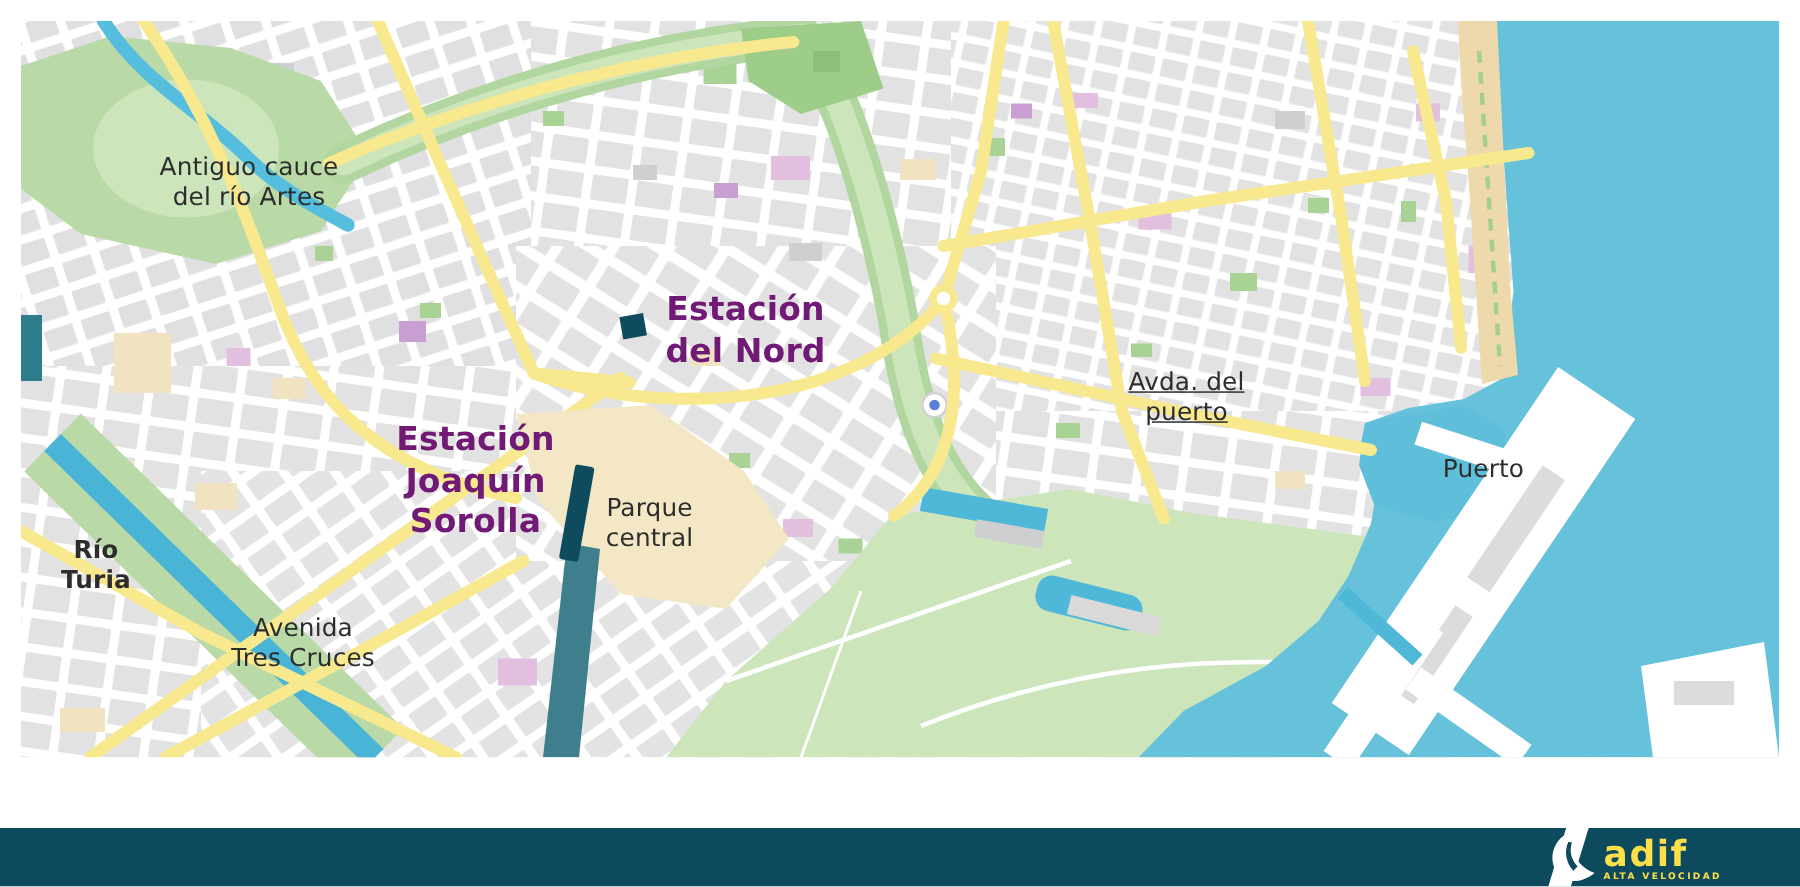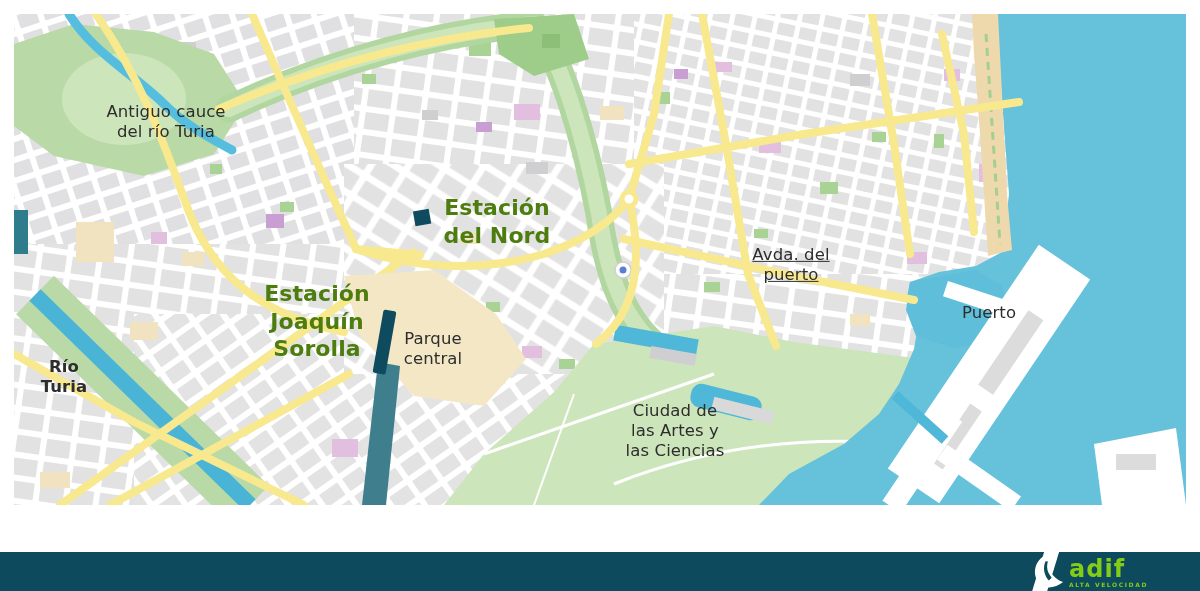--- a/index.html
+++ b/index.html
@@ -8,30 +8,30 @@
     font-family:"DejaVu Sans","Liberation Sans",sans-serif;overflow:hidden;
   }
   .map-frame{position:absolute;left:14px;top:14px;width:1172px;height:491px;overflow:hidden;background:#fff;}
   .map-frame svg{position:absolute;left:0;top:0;}
   .labels{position:absolute;left:14px;top:14px;width:1172px;height:491px;pointer-events:none;}
   .map-label{
     position:absolute;transform:translate(-50%,-50%);
     white-space:pre-line;text-align:center;color:#2d2d2d;
     font-size:16.5px;line-height:1.22;letter-spacing:0.1px;
   }
-  .map-label.bold{font-weight:700;font-size:22px;color:#4d7c0f;line-height:1.25;}
+  .map-label.bold{font-weight:700;font-size:22px;color:#701a75;line-height:1.25;}
   .footer-bar{
     position:absolute;left:0;top:552px;width:1200px;height:39px;background:#0d4a5e;
   }
   .footer-slash{
     position:absolute;left:1038px;top:-4px;width:15px;height:48px;background:#ffffff;
     transform:skewX(-17deg);
   }
   .brand-block{
-    position:absolute;right:52px;top:3px;display:flex;align-items:center;gap:5px;color:#84cc16;
+    position:absolute;right:52px;top:3px;display:flex;align-items:center;gap:5px;color:#fde047;
   }
   .brand-text{display:flex;flex-direction:column;line-height:1;}
   .brand-name{font-weight:700;font-size:24px;letter-spacing:1px;}
   .brand-tagline{font-size:6px;letter-spacing:1.6px;margin-top:1px;font-weight:700;}
 </style>
 </head>
 <body>
 
 <div class="map-frame">
 <svg width="1172" height="491" viewBox="0 0 1172 491">
@@ -185,36 +185,35 @@
     <path d="M330,262 L420,256 L482,300 L512,345 L470,392 L400,382 L345,320 Z" fill="#f3e7c6"></path>
     <polygon points="364,348 386,352 372,491 348,491" fill="#3f7e8d"></polygon>
     <rect x="364" y="296" width="13" height="64" rx="2" fill="#0e4b5e" transform="rotate(10 370 328)"></rect>
     <rect x="400" y="196" width="16" height="15" fill="#0e4b5e" transform="rotate(-10 408 203)"></rect>
   </g>
 </svg>
 </div>
 
 <div class="labels">
     <div class="map-label" style="left: 152px; top: 108px;">Antiguo cauce
-del río Turia</div>
+del río Artes</div>
     <div class="map-label bold" style="left: 483px; top: 207px;">Estación
 del Nord</div>
     <div class="map-label bold" style="left: 303px; top: 307px;">Estación
 Joaquín
 Sorolla</div>
     <div class="map-label" style="left: 419px; top: 335px;">Parque
 central</div>
     <div class="map-label" style="left: 777px; top: 251px; text-decoration: underline;">Avda. del
 puerto</div>
     <div class="map-label" style="left: 975px; top: 299px;">Puerto</div>
     <div class="map-label" style="left: 50px; top: 363px; font-weight: bold;">Río
 Turia</div>
-    <div class="map-label" style="left: 661px; top: 417px;">Ciudad de
-las Artes y
-las Ciencias</div>
+    <div class="map-label" style="left: 188px; top: 415px;">Avenida
+Tres Cruces</div>
   </div>
 
 <div class="footer-bar">
   <div class="footer-slash"></div>
   <div class="brand-block">
     <svg width="34" height="34" viewBox="0 0 36 36">
       <path d="M14,33 C4,28 2,13 11,4 C14,1 18,0 22,1.5 C18,10 20,18 27,24 C30,26.5 32,27.5 35,28.5 C29,33.5 20,36 14,33 Z" fill="#ffffff"></path>
       <path d="M19,7 C17,13 18.5,19 23,24 L20,27 C14.5,21 13.5,13 16.5,6.5 Z" fill="#0d4a5e"></path>
     </svg>
     <div class="brand-text">

